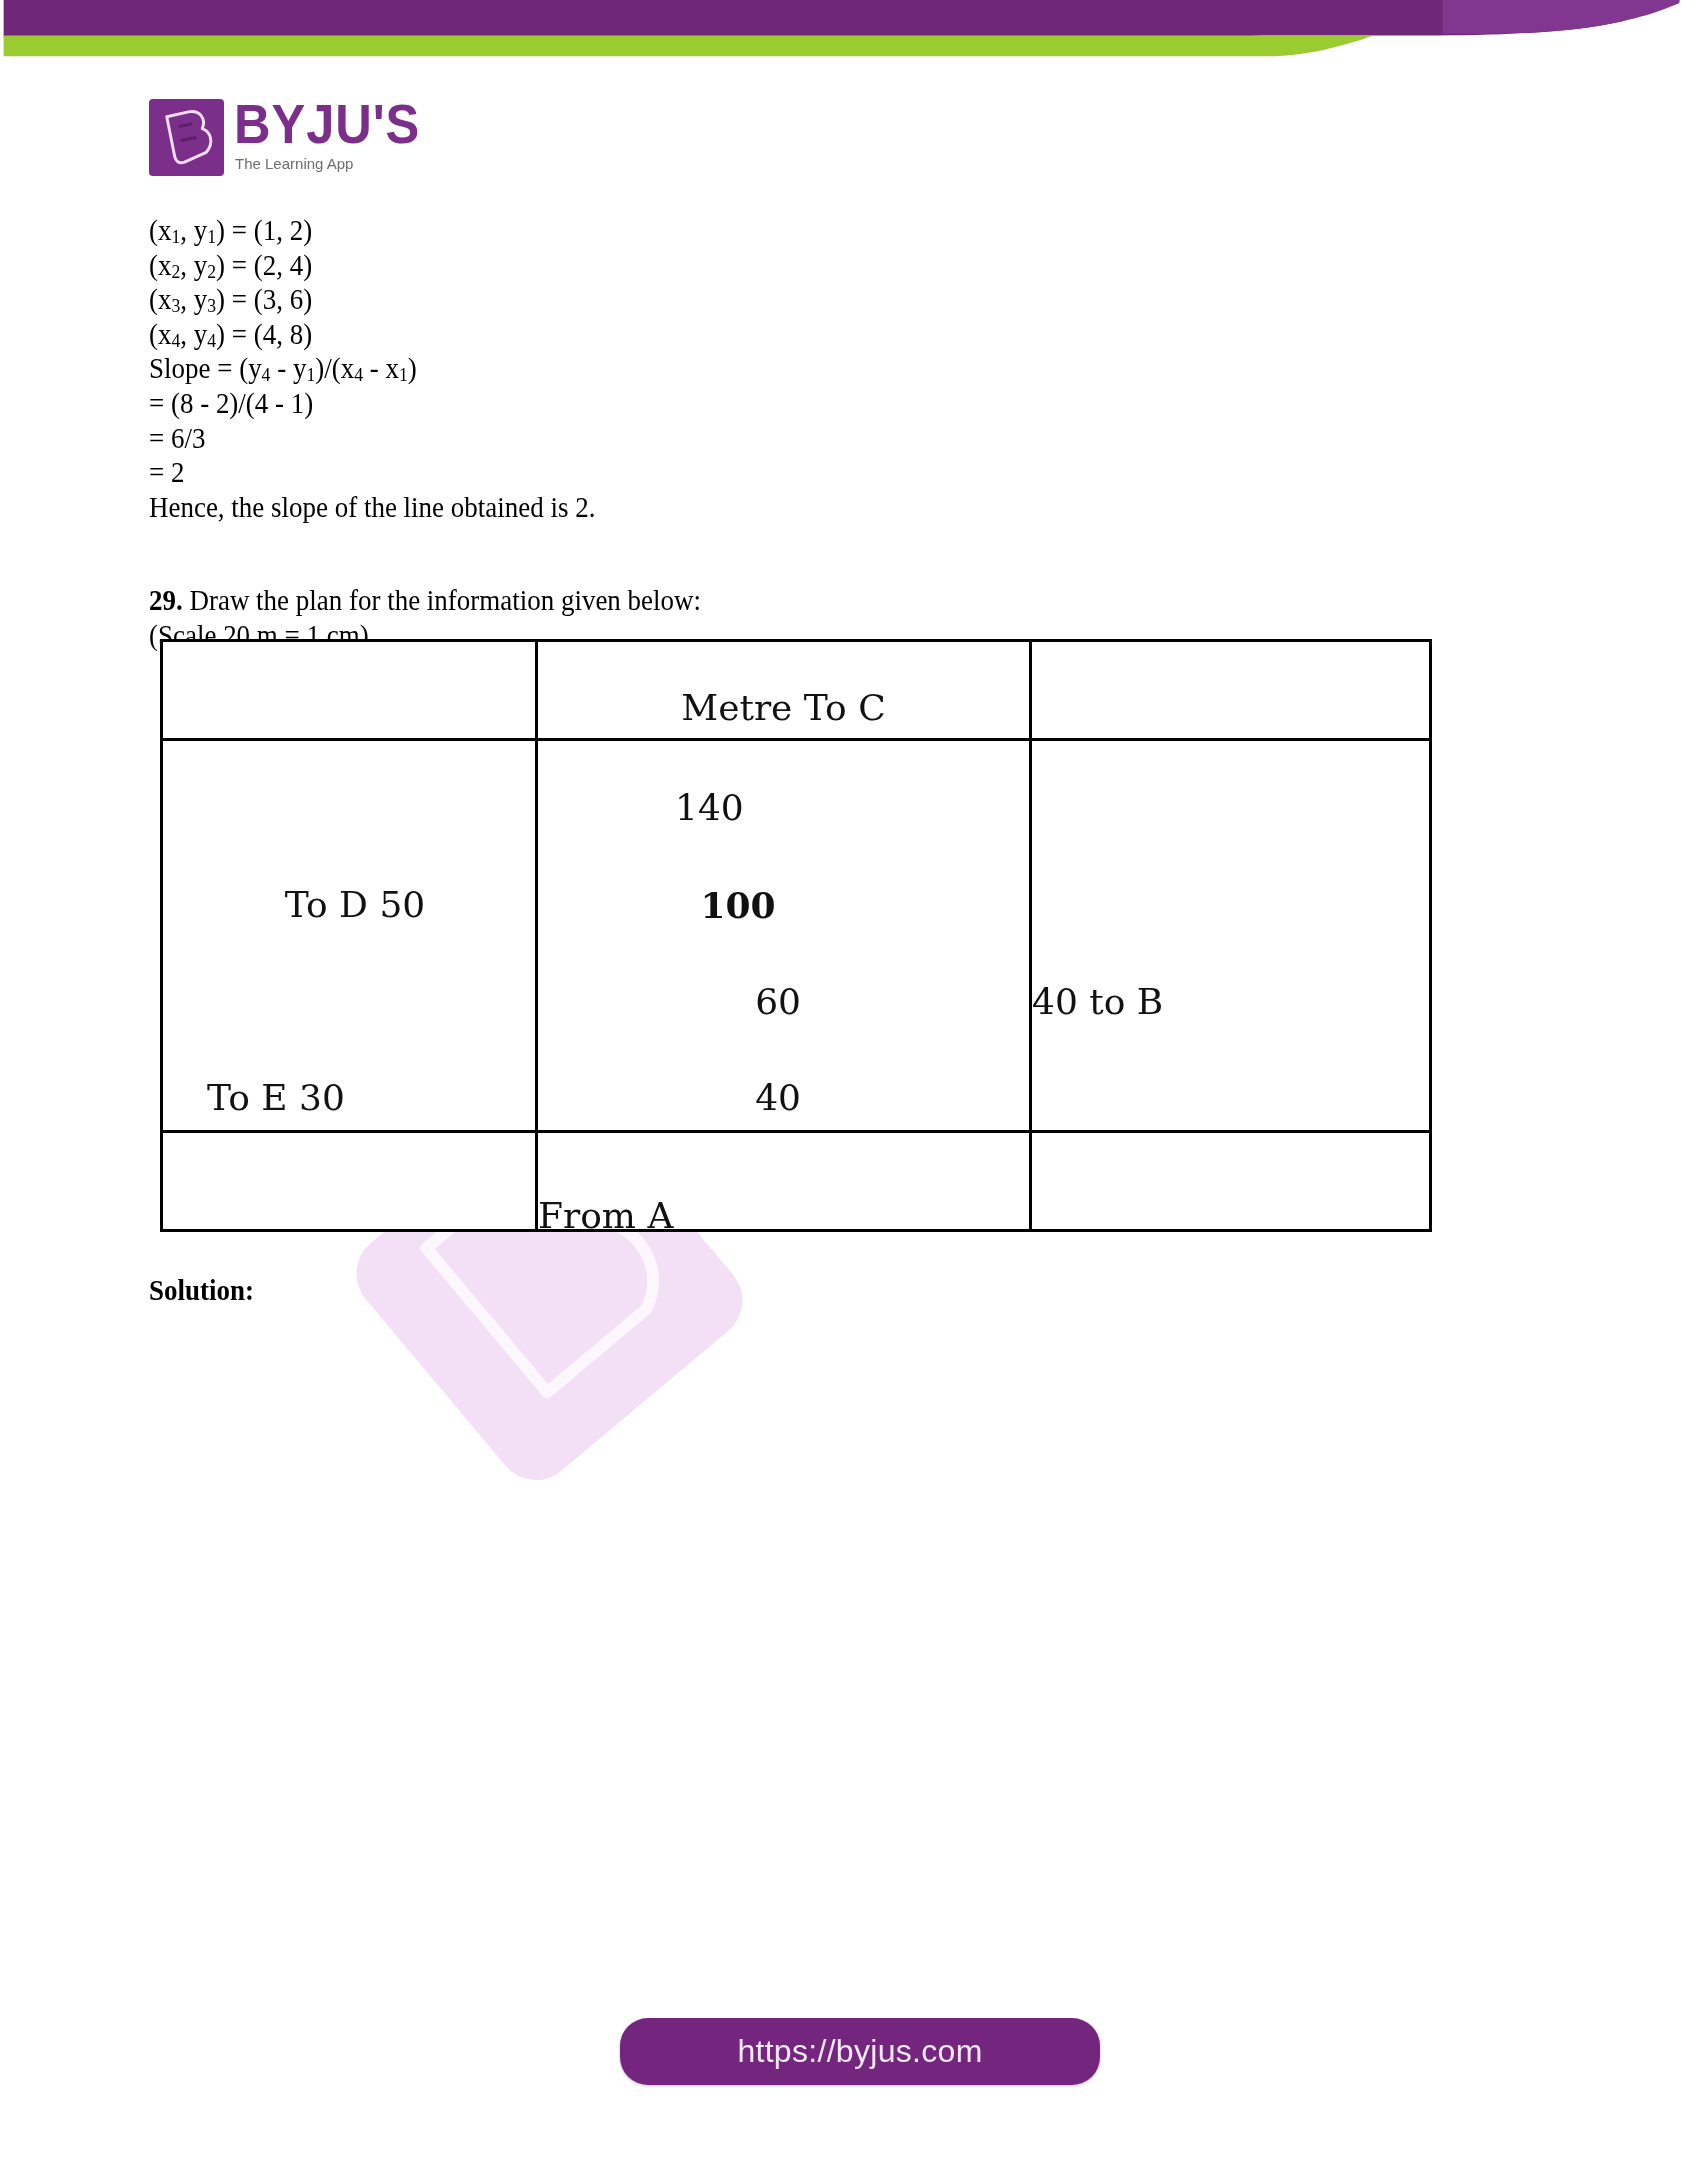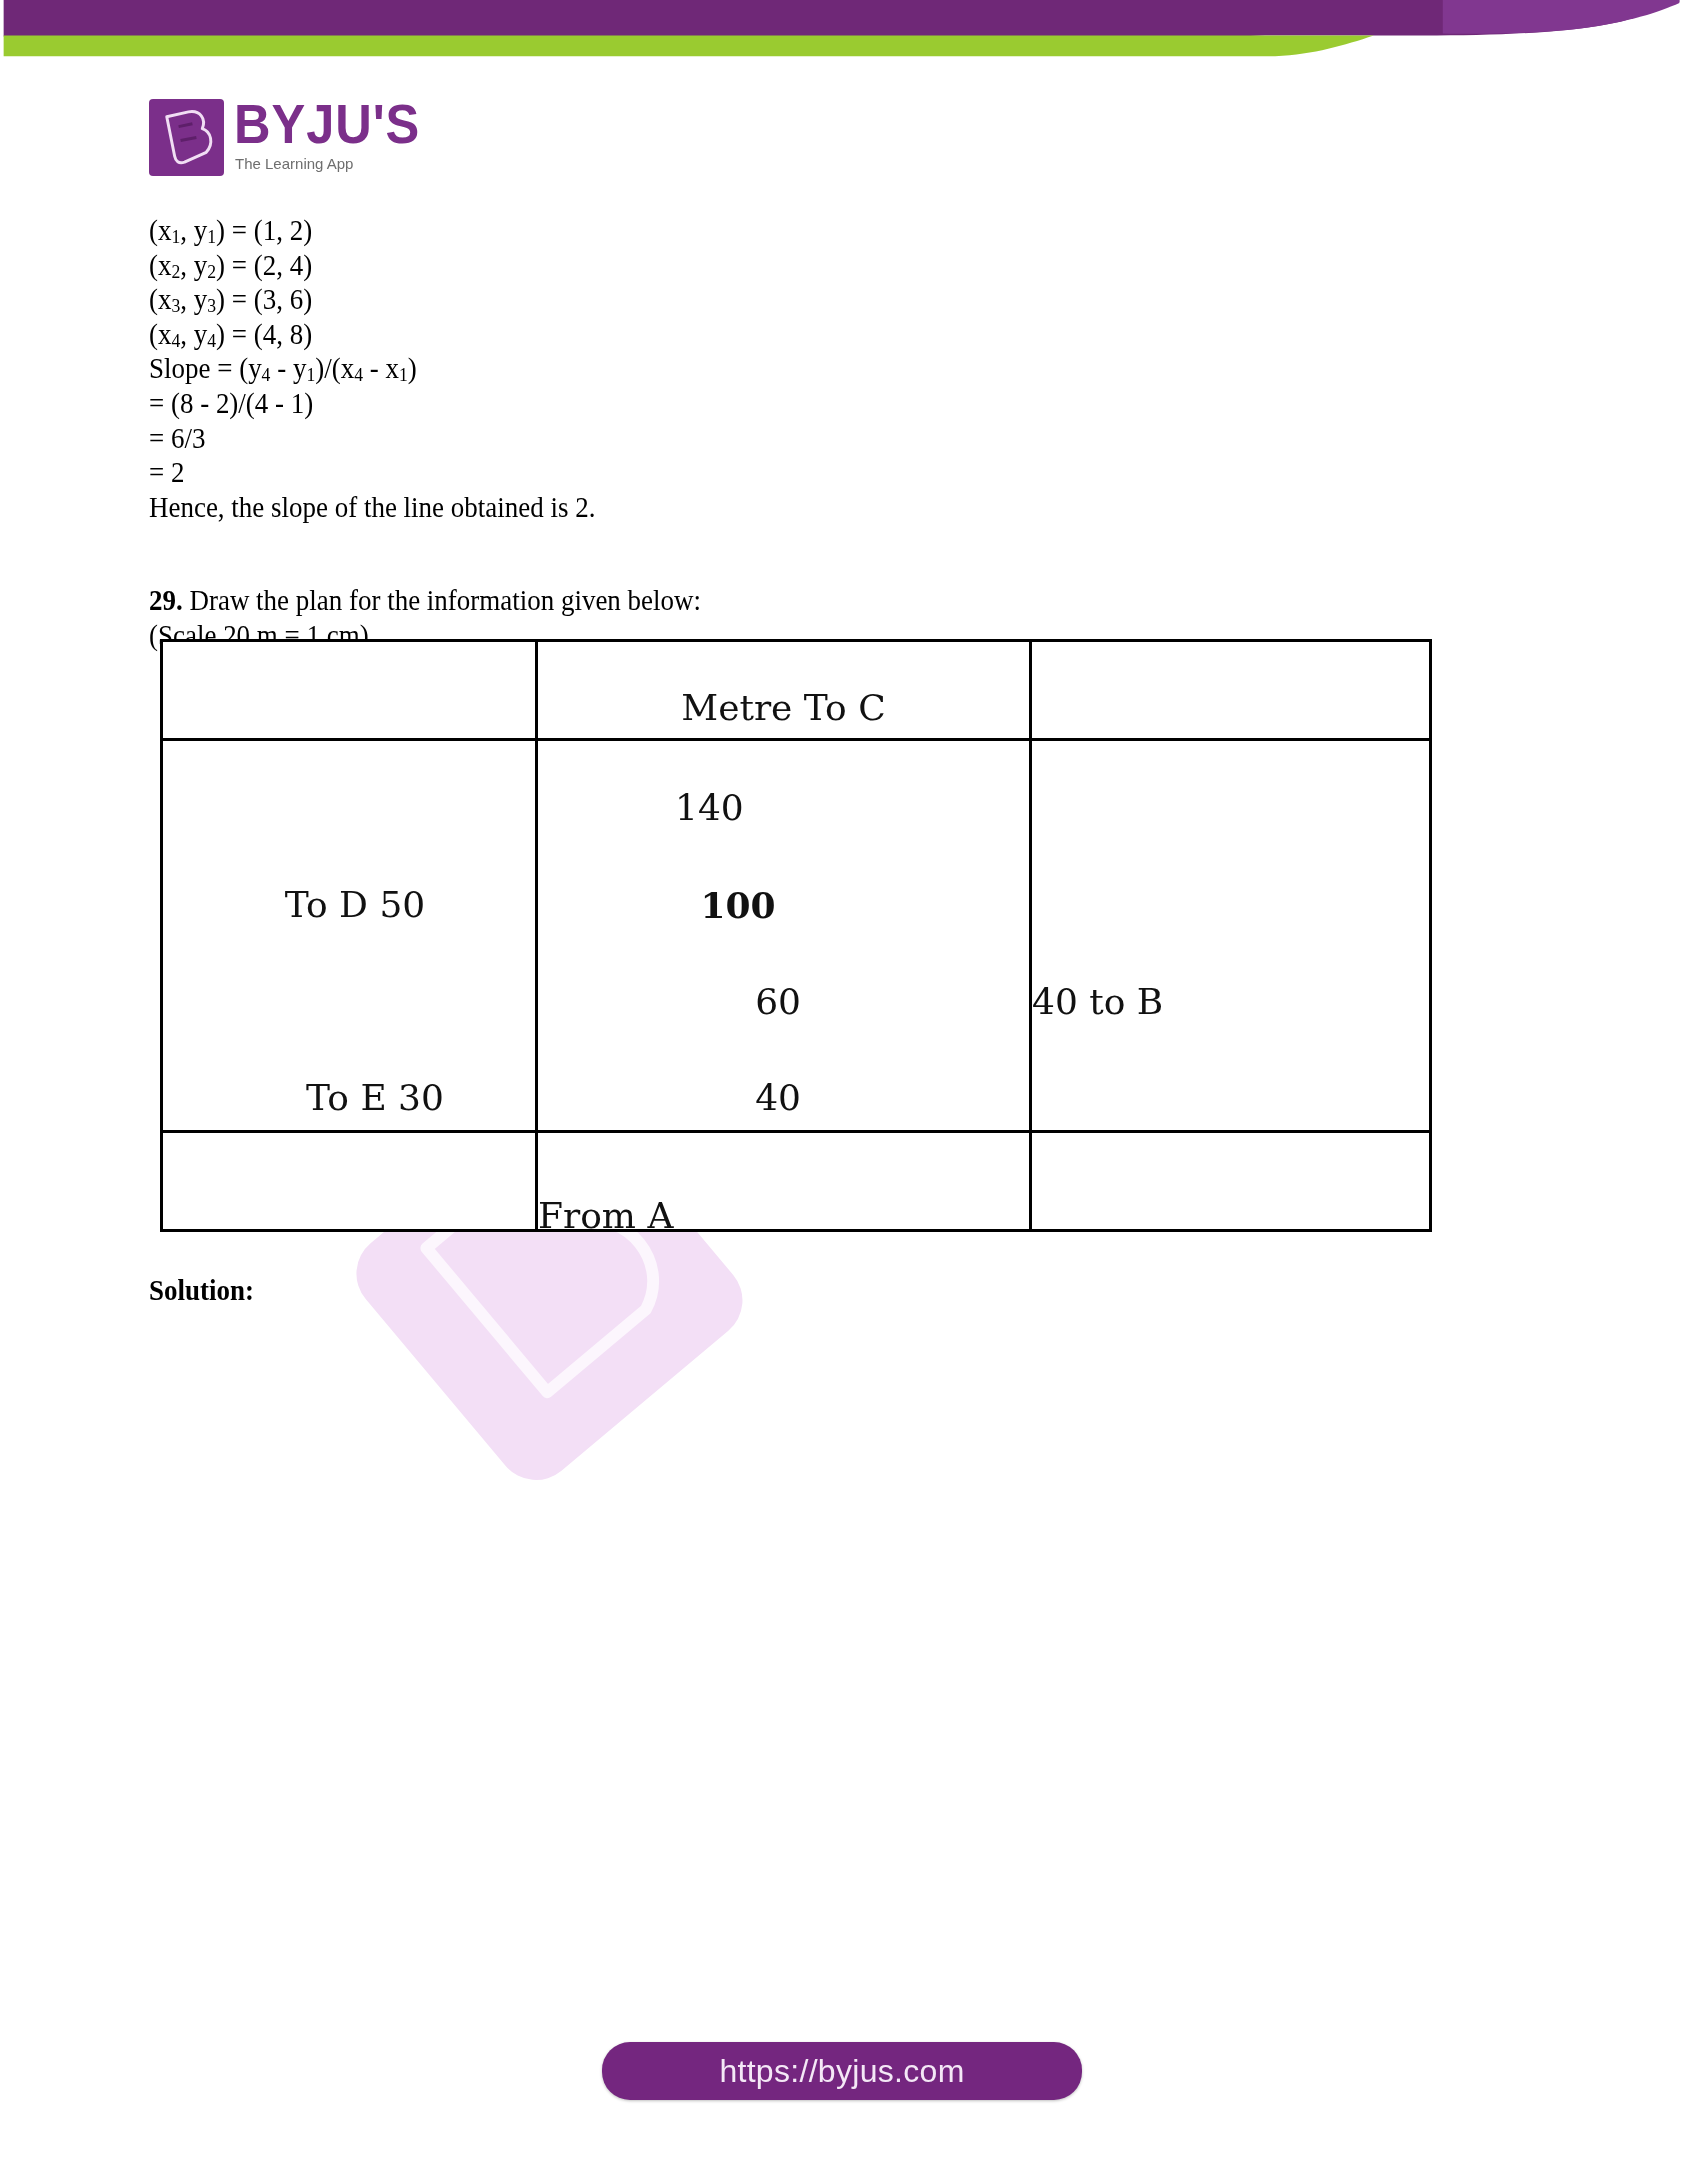--- a/index.html
+++ b/index.html
@@ -103,32 +103,31 @@
       position: absolute;
       font-family: "DejaVu Serif", "Liberation Serif", serif;
       font-size: 36px;
       line-height: 48px;
       white-space: nowrap;
       color: #111111;
     }
     
     .footer-pill {
       position: absolute;
-      left: 602px;
+      left: 620px;
       top: 2018px;
       width: 480px;
-      height: 58px;
+      height: 67px;
       background: #74267f;
       border-radius: 28px;
       box-shadow: 0 1px 3px rgba(0,0,0,0.25);
       display: flex;
       align-items: center;
       justify-content: center;
       text-decoration: none;
-      margin-top: 24px;
     }
     .footer-link-text {
       font-family: "Liberation Sans", "DejaVu Sans", sans-serif;
       font-size: 32px;
       color: #f4e8f6;
       letter-spacing: 0.3px;
     }
   </style>
 </head>
 <body>
@@ -184,21 +183,21 @@
   <div class="tline" style="left:0; top:491px; width:1272px; height:3px;"></div>
 
   <div class="tcell-text" style="left:378px; width:491px; top:45px; text-align:center;">Metre To C</div>
 
   <div class="tcell-text" style="left:515px; width:126px; top:145px; text-align:left;">140</div>
   <div class="tcell-text" style="left:515px; width:126px; top:242px; text-align:center;font-weight:bold;">100</div>
   <div class="tcell-text" style="left:515px; width:126px; top:339px; text-align:right;">60</div>
   <div class="tcell-text" style="left:515px; width:126px; top:435px; text-align:right;">40</div>
 
   <div class="tcell-text" style="left:3px; width:384px; top:242px; text-align:center;">To D 50</div>
-  <div class="tcell-text" style="left:3px; width:424px; top:435px; text-align:center;">To E 30</div>
+  <div class="tcell-text" style="left:3px; width:424px; top:435px; padding-left:44px;">To E 30</div>
 
   <div class="tcell-text" style="left:872px; width:397px; top:339px; text-align:left;">40 to B</div>
 
   <div class="tcell-text" style="left:378px; width:491px; top:553px; text-align:left;">From A</div>
 </div>
 
 <div class="line bold" style="top:1273px;">Solution:</div>
 
 <a class="footer-pill">
   <span class="footer-link-text">https://byjus.com</span>

